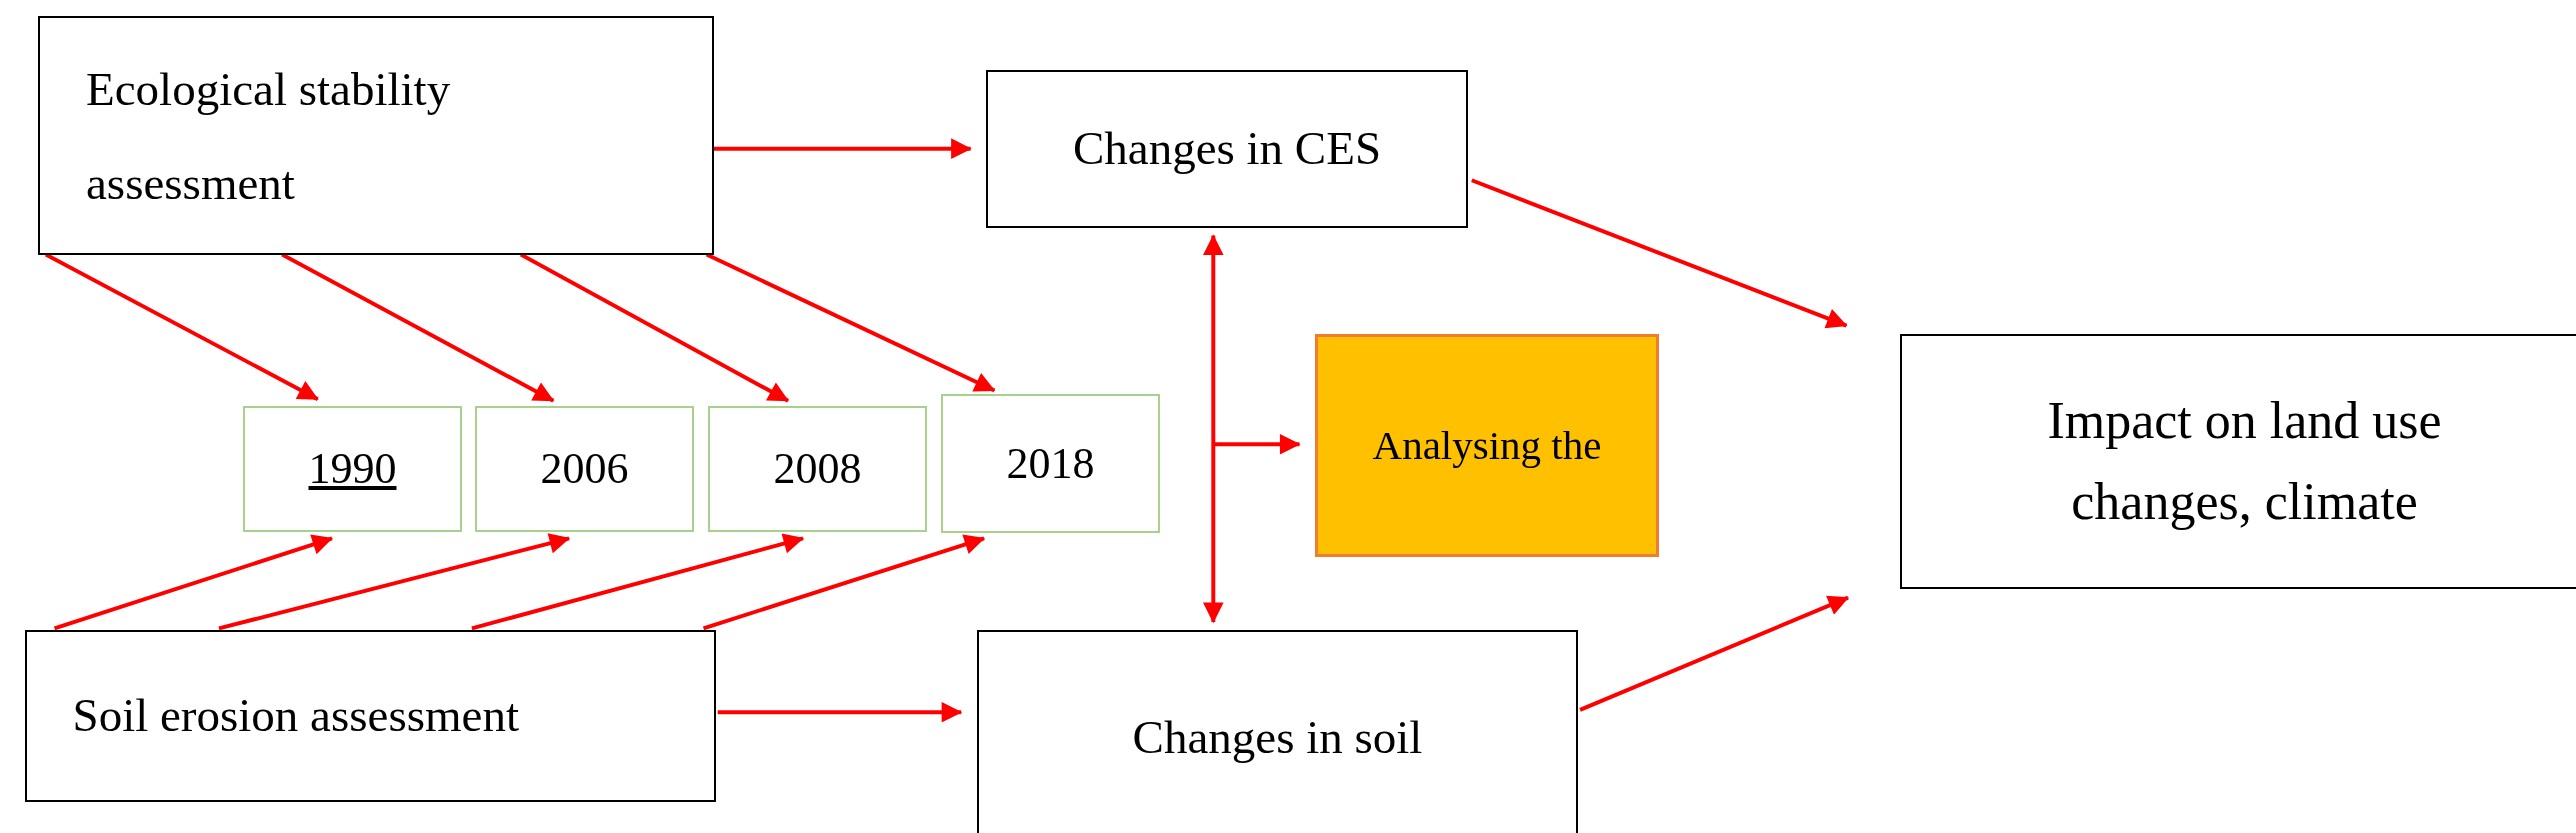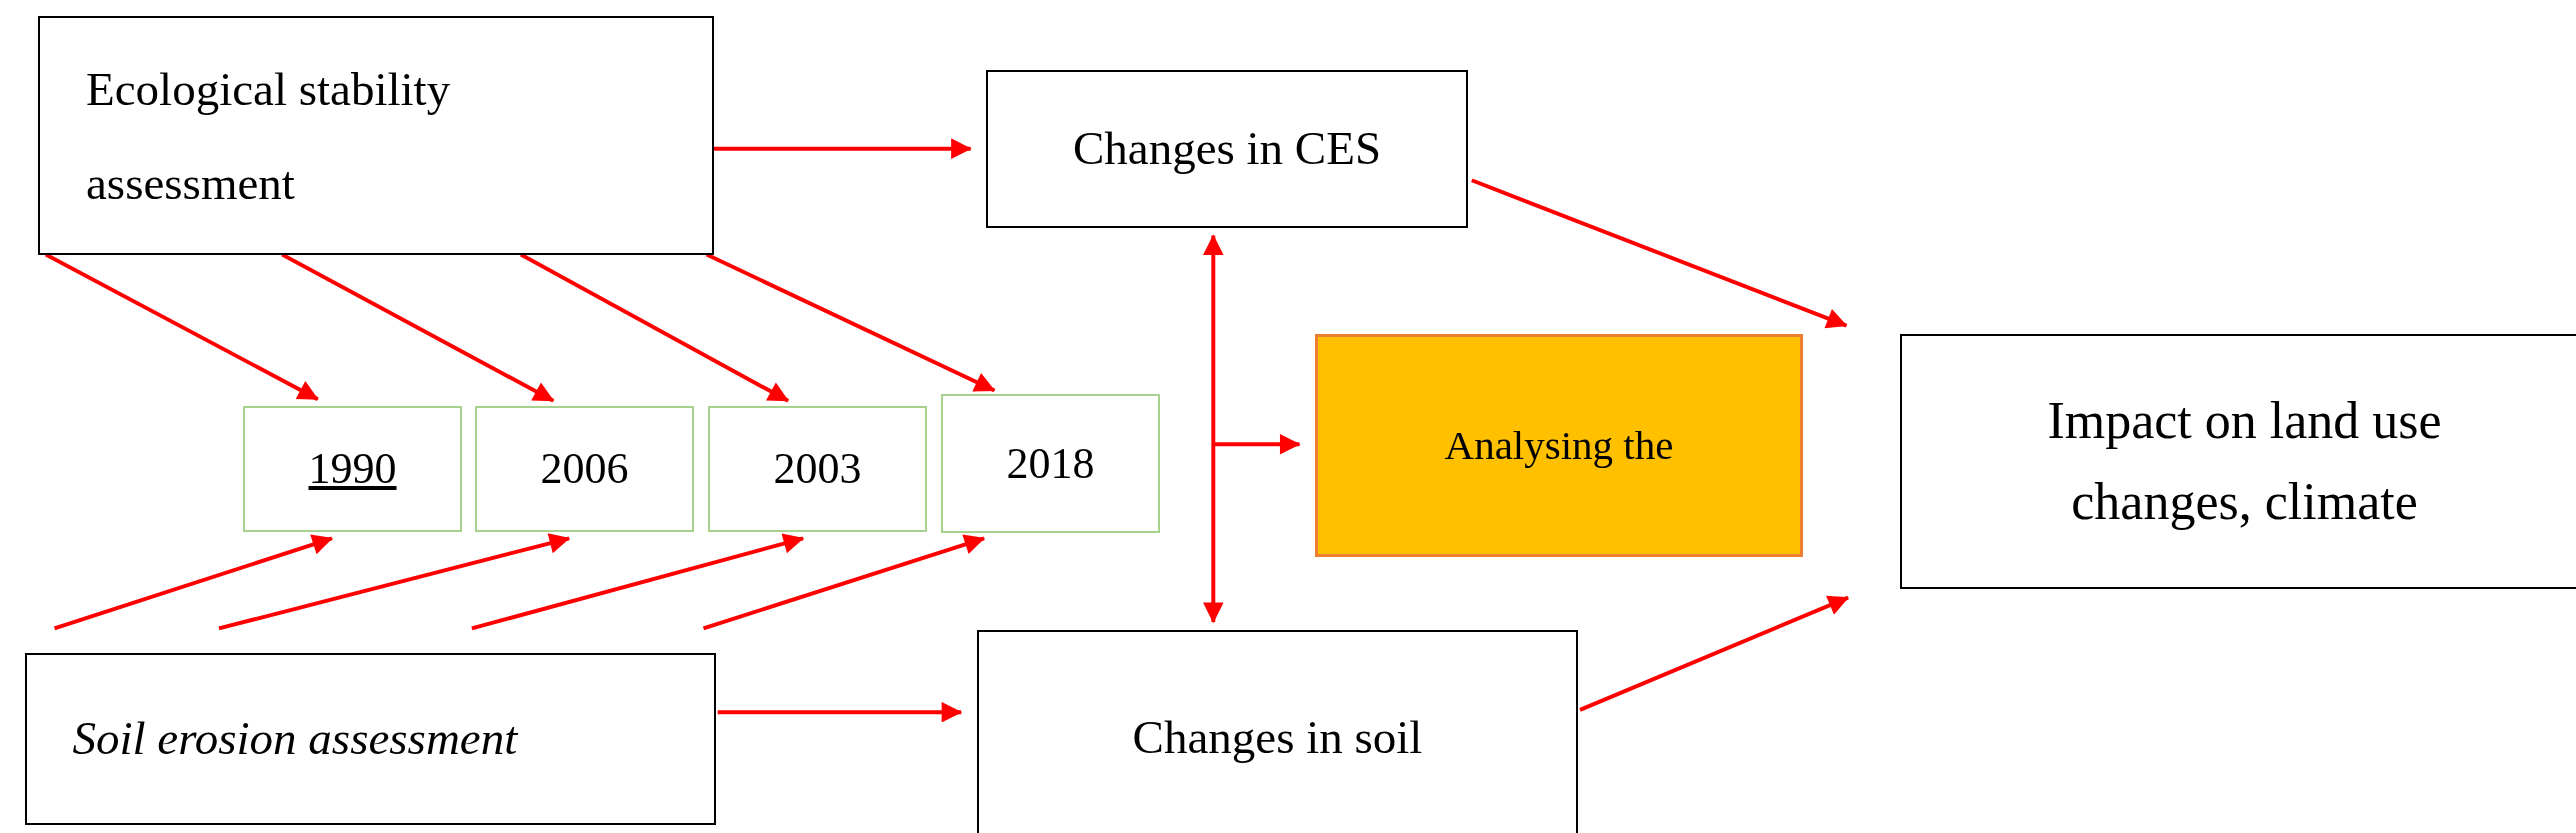--- a/index.html
+++ b/index.html
@@ -44,34 +44,33 @@
     border: 2.4px solid #A9D18E;
     width: 219px; height: 126px; top: 406px;
     font-size: 44px;
   }
   #year-1990 { left: 243px; text-decoration: underline; }
   #year-2006 { left: 475px; }
   #year-2012 { left: 708px; }
   #year-2018 { left: 941px; top: 394px; height: 139px; }
 
   #analysing-box {
-    left: 1315px; top: 334px; width: 488px; height: 223px;
+    left: 1315px; top: 334px; width: 344px; height: 223px;
     background: #FFC000;
     border: 3.2px solid #ED7D31;
     font-size: 41px; line-height: 2.1;
   }
   #impact-box {
     left: 1900px; top: 334px; width: 689px; height: 255px;
     font-size: 52px; line-height: 1.55;
   }
   #soil-box {
-    left: 24.5px; top: 653px; width: 691px; height: 172px;
+    left: 24.5px; top: 630px; width: 691px; height: 172px;
     align-items: flex-start; text-align: left;
     padding-left: 46px;
-    font-style: italic;
   }
   #changes-soil-box {
     left: 977px; top: 630px; width: 601px; height: 216px;
   }
 
   #arrow-layer {
     position: absolute;
     left: 0; top: 0;
     width: 2576px; height: 834px;
     pointer-events: none;
@@ -125,21 +124,21 @@
     <span class="line">Changes in CES</span>
   </div>
 
   <div class="box year-box" id="year-1990">
     <span class="line">1990</span>
   </div>
   <div class="box year-box" id="year-2006">
     <span class="line">2006</span>
   </div>
   <div class="box year-box" id="year-2012">
-    <span class="line">2003</span>
+    <span class="line">2008</span>
   </div>
   <div class="box year-box" id="year-2018">
     <span class="line">2018</span>
   </div>
 
   <div class="box" id="analysing-box">
     <span class="line">Analysing the</span>
   </div>
 
   <div class="box" id="impact-box">

